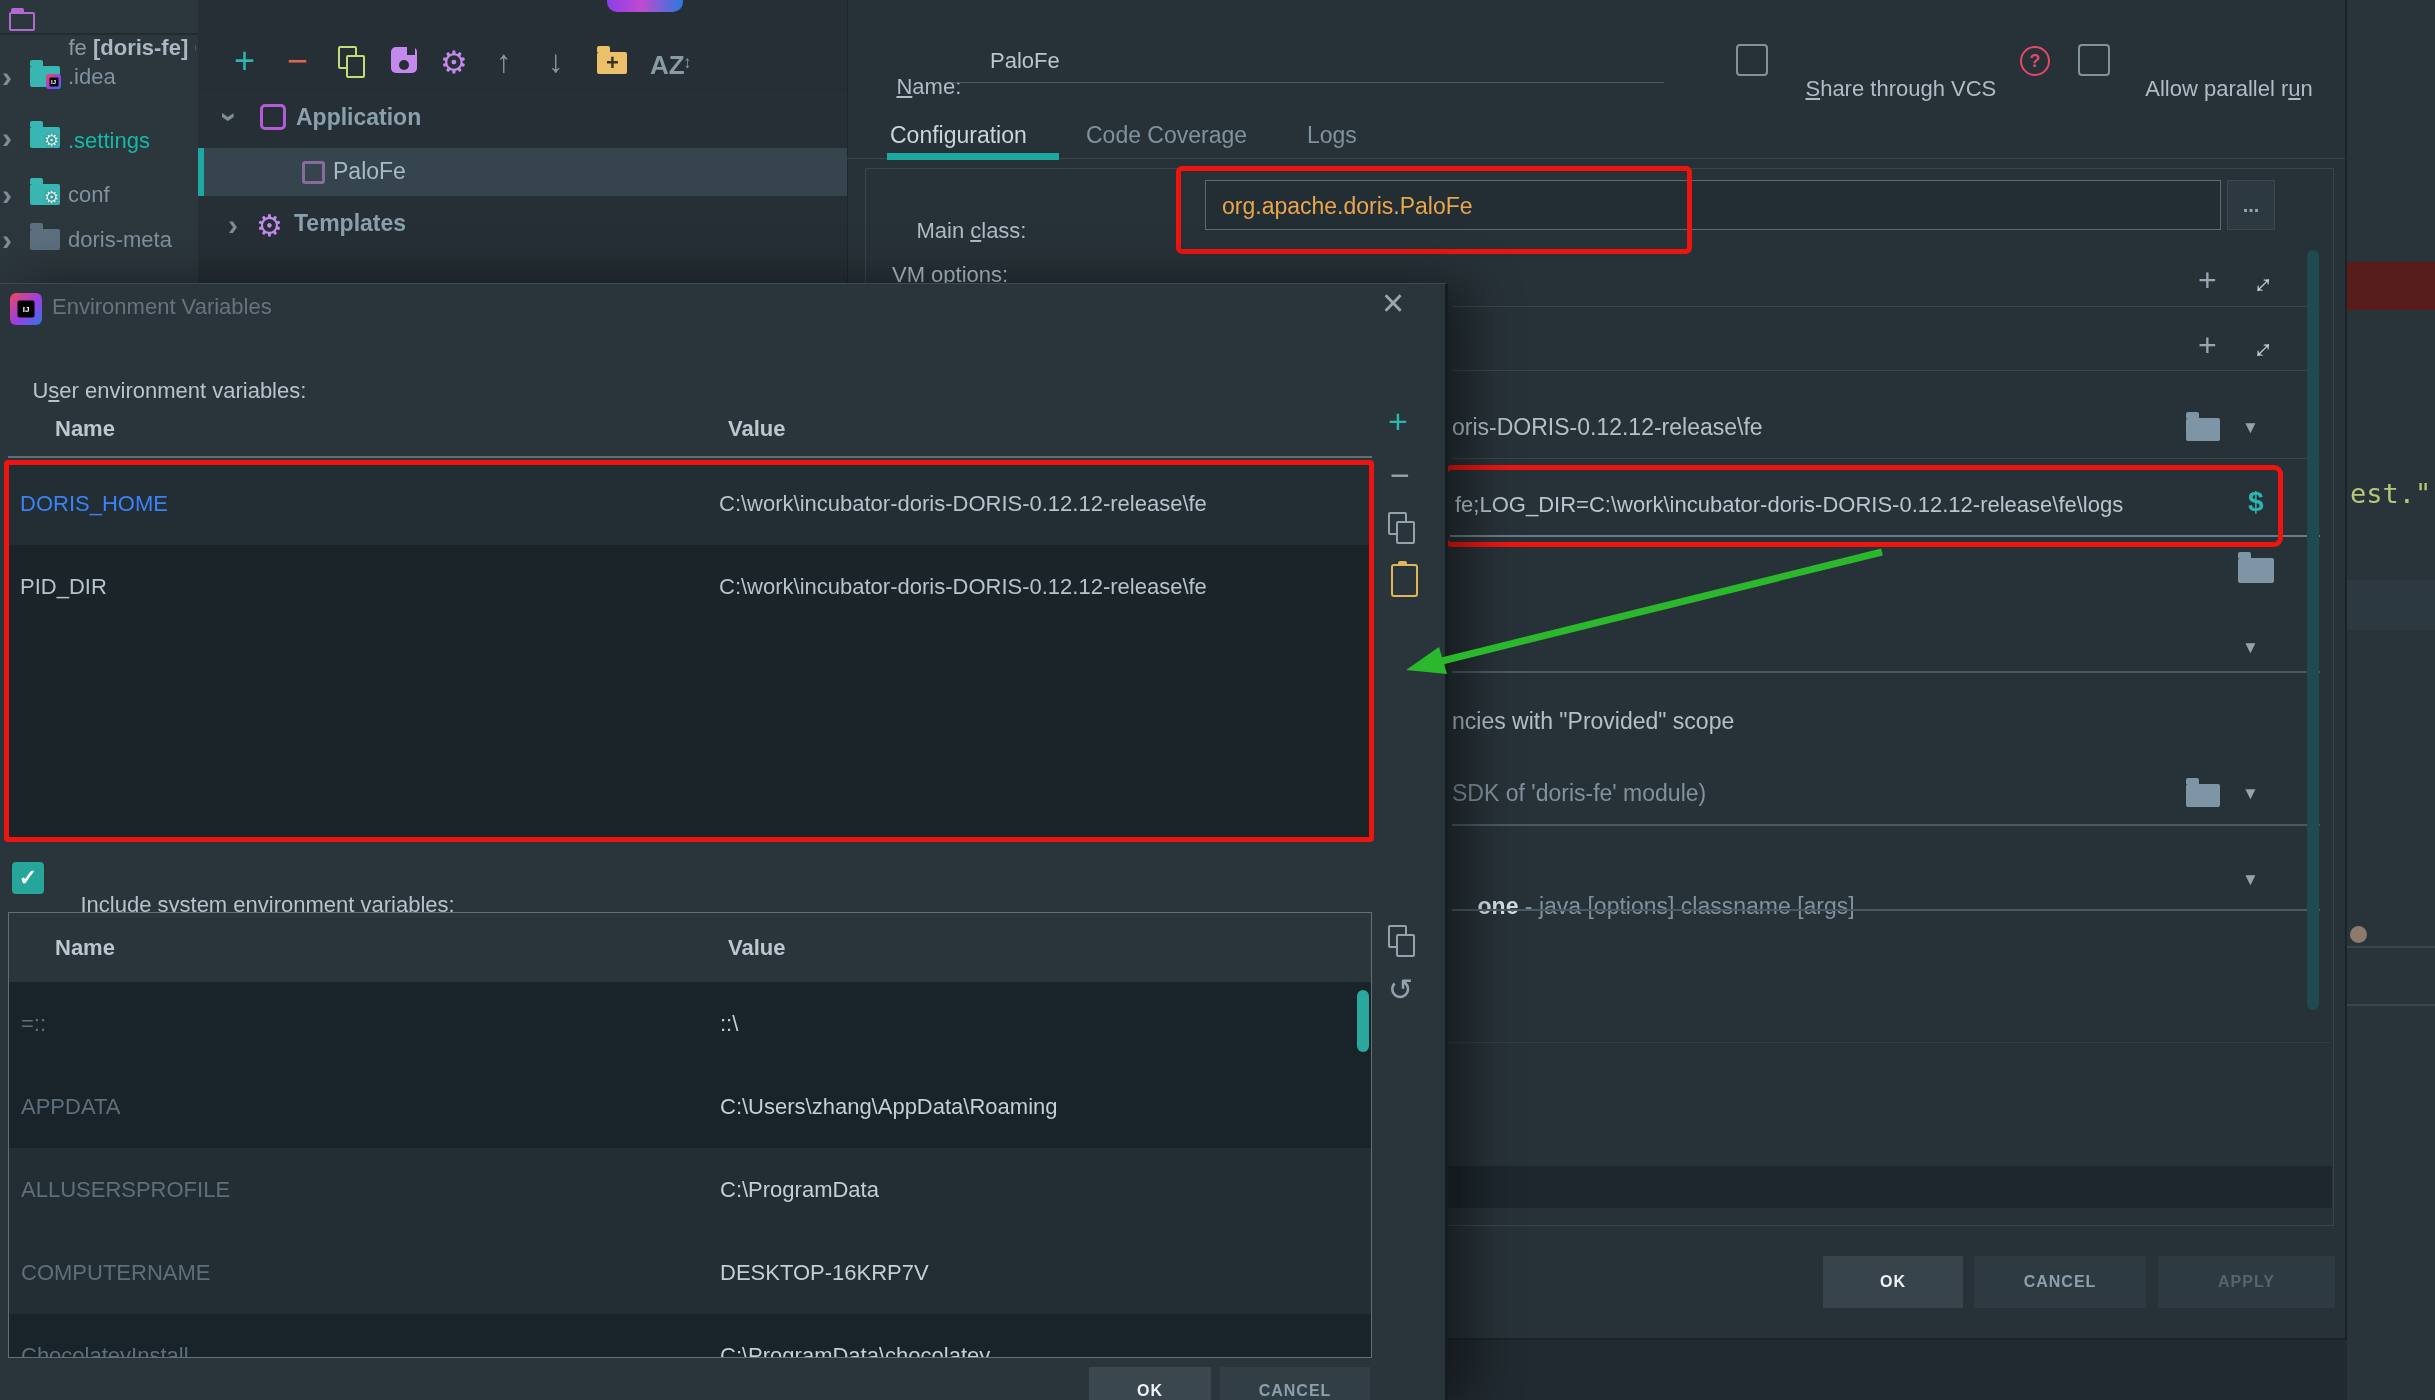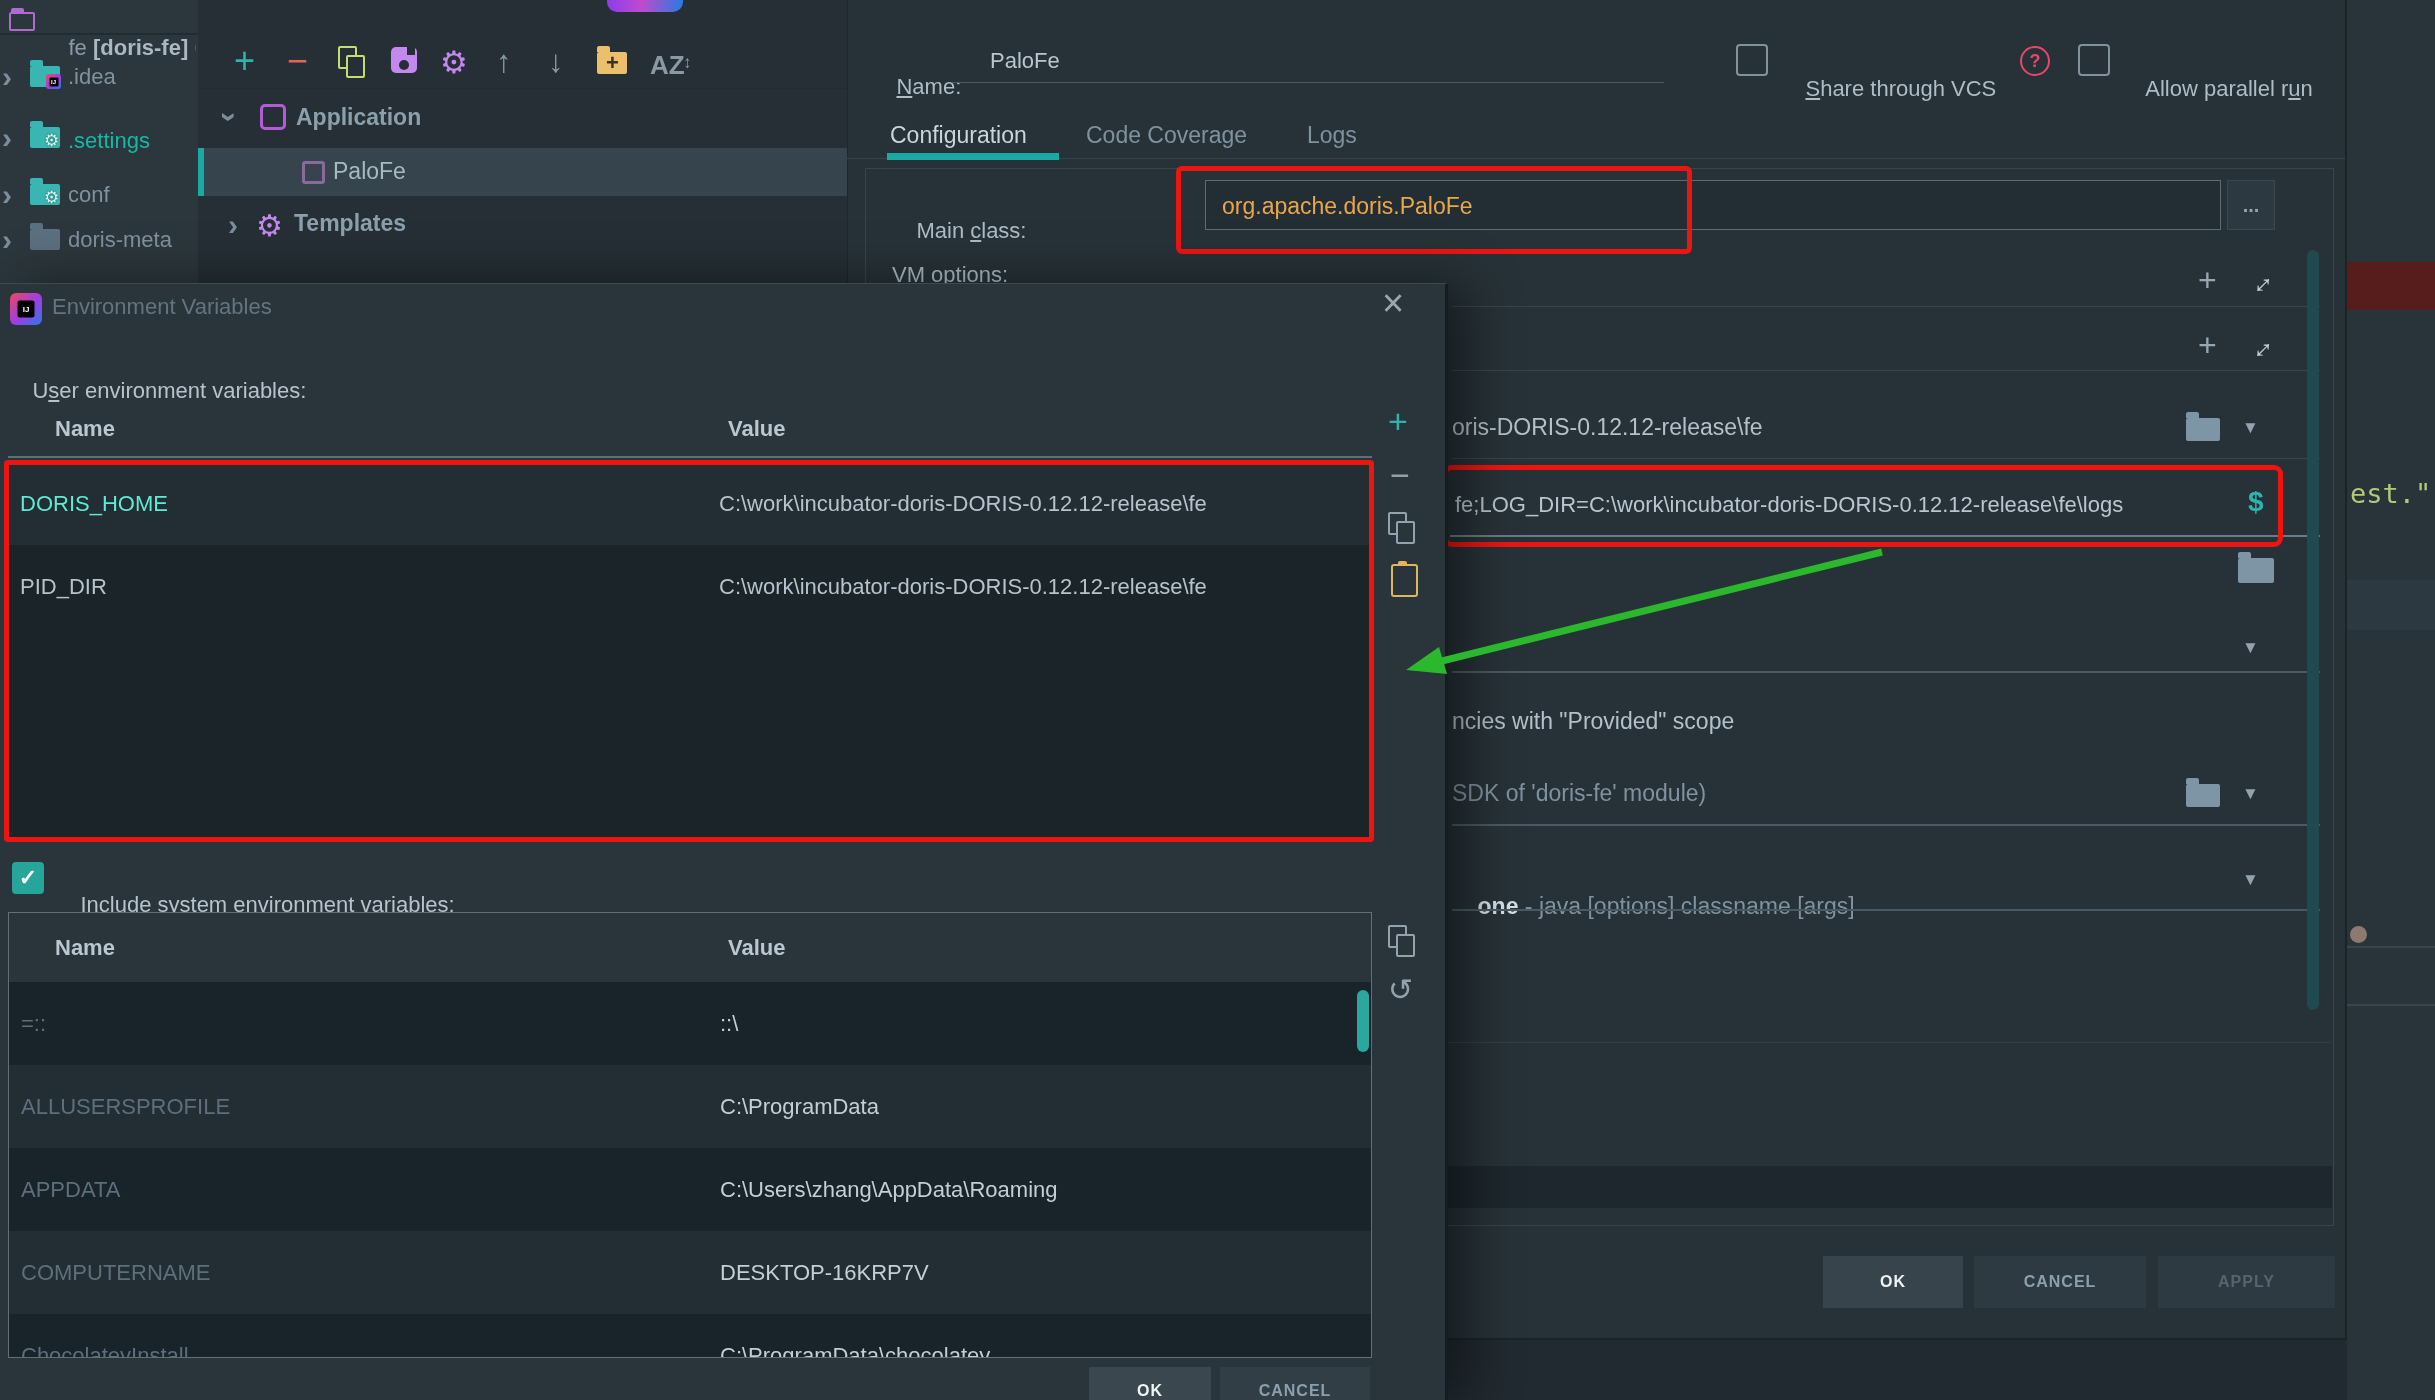--- a/index.html
+++ b/index.html
@@ -221,21 +221,21 @@
   <div class="txt" style="left:8px;top:352px;color:#b6c3cc;">
     <span>U</span><span class="mn">s</span><span>er environment variables:</span>
   </div>
 
   <div class="txt bold" style="left:55px;top:416px;color:#bac7d0;">Name</div>
   <div class="txt bold" style="left:728px;top:416px;color:#bac7d0;">Value</div>
   <div class="abs" style="left:8px;top:456px;width:1364px;height:2px;background:#5f7077;"></div>
 
   <div class="abs" style="left:8px;top:462px;width:1364px;height:377px;background:#1b2429;overflow:hidden;">
     <div class="trow" style="background:#232e34;">
-      <span class="tname" style="color:#5eead4;">DORIS_HOME</span>
+      <span class="tname" style="color:#3b82f6;">DORIS_HOME</span>
       <span class="tval" style="color:#b6c3cc;">C:\work\incubator-doris-DORIS-0.12.12-release\fe</span>
     </div>
     <div class="trow" style="background:#1b2429;">
       <span class="tname" style="color:#b6c3cc;">PID_DIR</span>
       <span class="tval" style="color:#b6c3cc;">C:\work\incubator-doris-DORIS-0.12.12-release\fe</span>
     </div>
   </div>
   <div class="redrect" style="left:4px;top:460px;width:1360px;height:372px;border-radius:4px;"></div>
 
   <span class="glyph" style="left:1388px;top:402px;font-size:34px;color:#2bb5ad;">+</span>
@@ -255,27 +255,27 @@
     <div style="position:relative;height:69px;">
       <span class="abs bold" style="left:46px;top:22px;font-size:22px;color:#bac7d0;">Name</span>
       <span class="abs bold" style="left:719px;top:22px;font-size:22px;color:#bac7d0;">Value</span>
     </div>
     <div class="abs" style="left:0;top:69px;width:1364px;height:2px;background:#7e8e98;"></div>
     <div class="trow" style="background:#19232a;">
       <span class="tname" style="color:#5c6f7b;">=::</span>
       <span class="tval" style="color:#c3ced7;">::\</span>
       <span class="abs" style="left:1348px;top:8px;width:12px;height:62px;background:#2aa89e;border-radius:6px;"></span>
     </div>
+    <div class="trow" style="background:#19232a;">
+      <span class="tname" style="color:#5c6f7b;">APPDATA</span>
+      <span class="tval" style="color:#c3ced7;">C:\Users\zhang\AppData\Roaming</span>
+    </div>
     <div class="trow" style="background:#232e34;">
       <span class="tname" style="color:#5c6f7b;">ALLUSERSPROFILE</span>
       <span class="tval" style="color:#c3ced7;">C:\ProgramData</span>
-    </div>
-    <div class="trow" style="background:#19232a;">
-      <span class="tname" style="color:#5c6f7b;">APPDATA</span>
-      <span class="tval" style="color:#c3ced7;">C:\Users\zhang\AppData\Roaming</span>
     </div>
     <div class="trow" style="background:#232e34;">
       <span class="tname" style="color:#5c6f7b;">COMPUTERNAME</span>
       <span class="tval" style="color:#c3ced7;">DESKTOP-16KRP7V</span>
     </div>
     <div class="trow" style="background:#19232a;">
       <span class="tname" style="color:#5c6f7b;">ChocolateyInstall</span>
       <span class="tval" style="color:#c3ced7;">C:\ProgramData\chocolatey</span>
     </div>
   </div>

